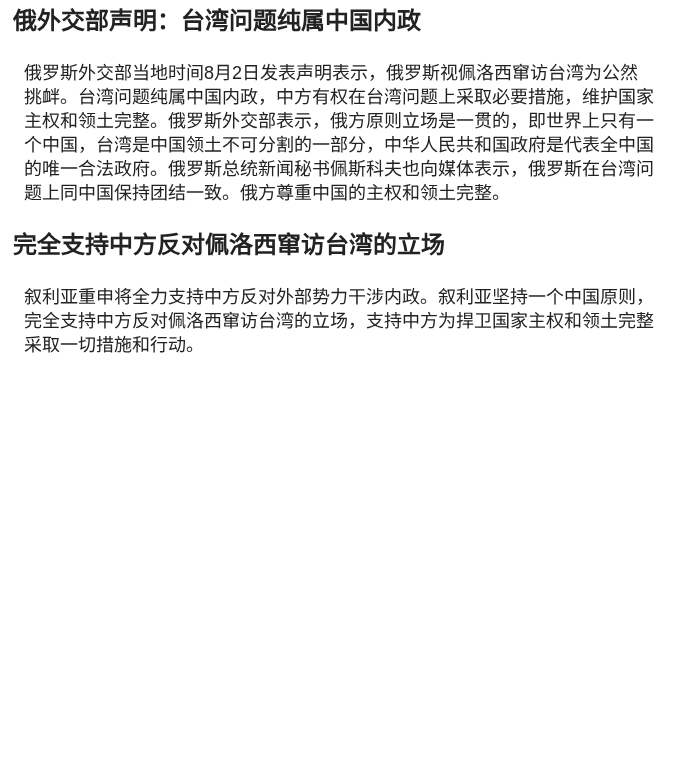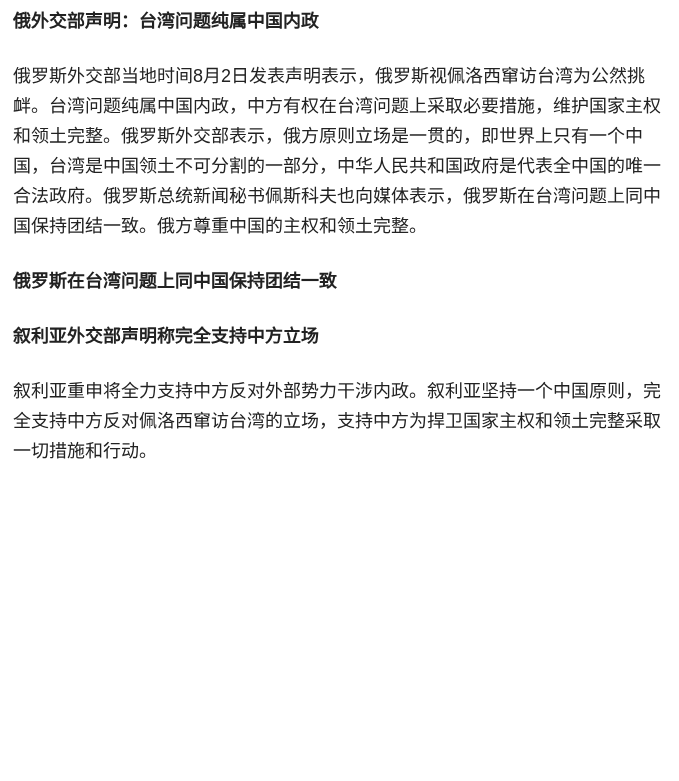--- a/index.html
+++ b/index.html
@@ -9,54 +9,53 @@
   }
   .article {
     width: 679px;
     box-sizing: border-box;
     padding: 6px 13px 8px 13px;
     font-family: "Liberation Sans", "DejaVu Sans", sans-serif;
     color: #222222;
     background: #ffffff;
   }
   .article h3 {
-    font-size: 18px;
+    font-size: 24px;
     line-height: 30px;
     font-weight: 700;
     color: #222222;
     margin: 25px 0;
   }
   .article section:first-child h3 {
     margin-top: 0;
   }
   .article p {
     font-size: 18px;
-    line-height: 30px;
+    line-height: 24px;
     font-weight: 400;
     color: #222222;
-    margin: 25px 0;
+    margin: 25px 11px;
     word-break: normal;
     overflow-wrap: break-word;
   }
   .article section:last-child p:last-child {
     margin-bottom: 0;
   }
 </style>
 </head>
 <body>
 
 <div class="article">
 
   <section>
     <h3>俄外交部声明：台湾问题纯属中国内政</h3>
     <p>俄罗斯外交部当地时间8月2日发表声明表示，俄罗斯视佩洛西窜访台湾为公然挑衅。台湾问题纯属中国内政，中方有权在台湾问题上采取必要措施，维护国家主权和领土完整。俄罗斯外交部表示，俄方原则立场是一贯的，即世界上只有一个中国，台湾是中国领土不可分割的一部分，中华人民共和国政府是代表全中国的唯一合法政府。俄罗斯总统新闻秘书佩斯科夫也向媒体表示，俄罗斯在台湾问题上同中国保持团结一致。俄方尊重中国的主权和领土完整。</p>
   </section>
 
   <section>
-    <h3>俄罗斯在台湾问题上同中国保持团结一致</h3>
+    <h3>完全支持中方反对佩洛西窜访台湾的立场</h3>
   </section>
 
   <section>
-    <h3>叙利亚外交部声明称完全支持中方立场</h3>
     <p>叙利亚重申将全力支持中方反对外部势力干涉内政。叙利亚坚持一个中国原则，完全支持中方反对佩洛西窜访台湾的立场，支持中方为捍卫国家主权和领土完整采取一切措施和行动。</p>
   </section>
 
 </div>
 
 </body></html>

